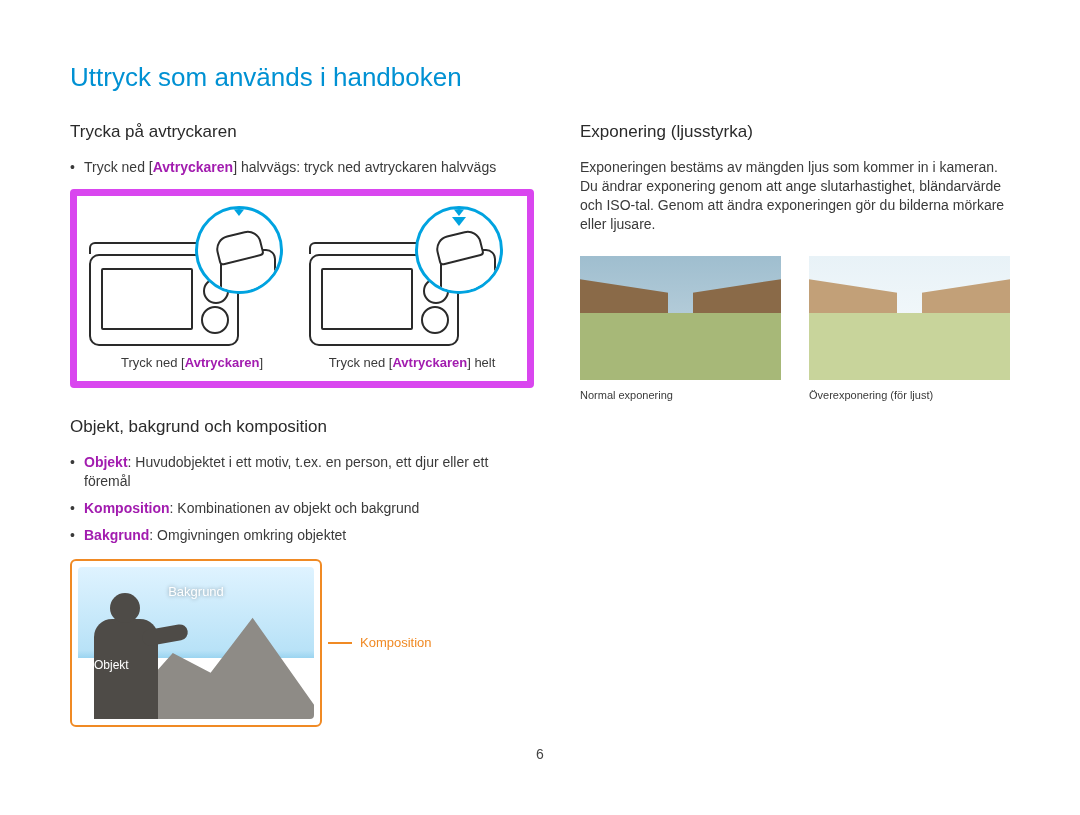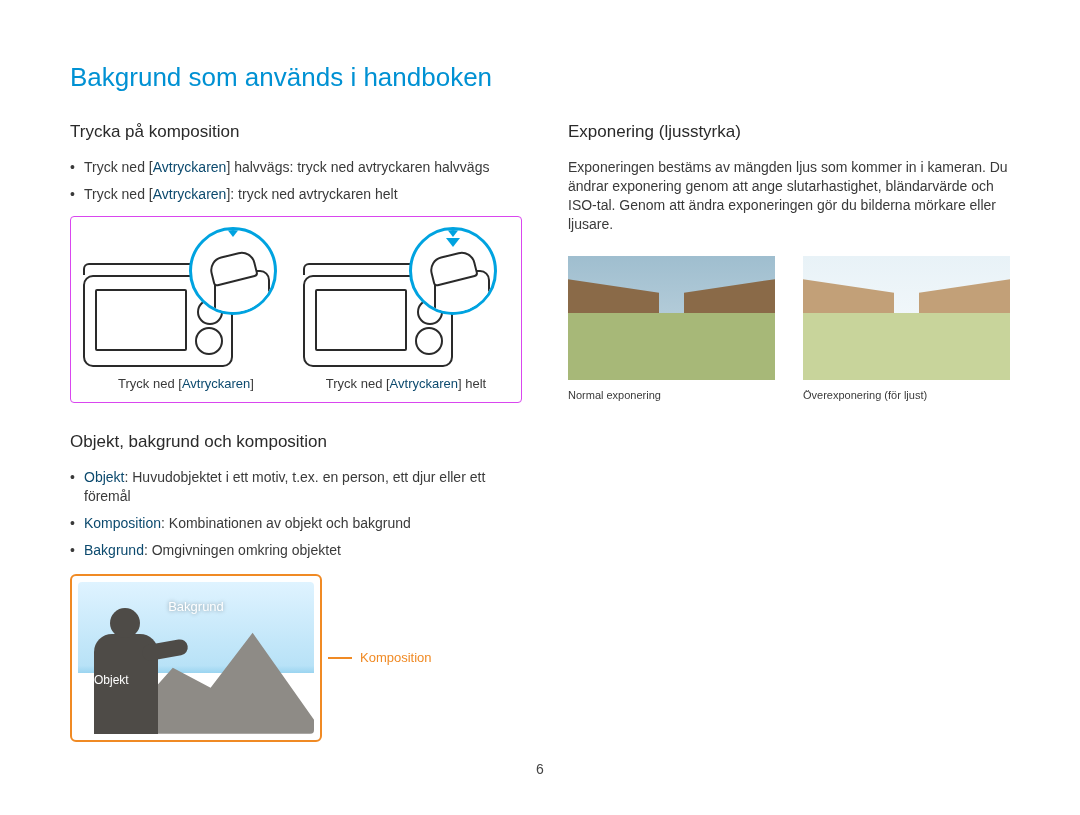--- a/index.html
+++ b/index.html
@@ -23,23 +23,23 @@
     font-weight: 400;
     font-size: 17px;
     color: #2a2a2a;
     margin-bottom: 14px;
   }
   .columns { display: flex; gap: 46px; }
   .col { flex: 1; }
   ul { list-style: none; padding-left: 0; }
   li { position: relative; padding-left: 14px; margin-bottom: 8px; }
   li::before { content: "•"; position: absolute; left: 0; top: 0; }
-  strong { font-weight: 400; color: #0c4a6e; }
+  strong { font-weight: 700; color: #a21caf; }
   .figure-box {
-    border: 1px solid #d946ef;
+    border: 7px solid #d946ef;
     border-radius: 4px;
     padding: 12px 10px 10px 10px;
     margin-top: 12px;
     display: flex;
     gap: 10px;
   }
   .panel { flex: 1; display: flex; flex-direction: column; align-items: center; }
   .camera-diagram { position: relative; width: 210px; height: 140px; }
   .camera-body {
     position: absolute; left: 2px; bottom: 2px; width: 150px; height: 92px;
@@ -167,32 +167,29 @@
   .normal .sky { background: linear-gradient(#9fbecf, #c9dae3); }
   .over .sky { background: linear-gradient(#e8f2f7, #fafcfd); }
   .over .water { background: #c8d49b; }
   .over .bldg-l, .over .bldg-r { background: #c2a078; }
   .photo-caption { font-size: 11px; margin-top: 8px; }
   .page-num { text-align: center; margin-top: 18px; font-size: 14px; color: #444; }
 </style>
 </head>
 <body>
 
-<h1>Bakgrund som används i handboken</h1>
+<h1>Uttryck som används i handboken</h1>
 
 <div class="columns">
 
   <div class="col">
-    <h2>Trycka på komposition</h2>
+    <h2>Trycka på avtryckaren</h2>
     <ul>
       <li>
         <span>Tryck ned [</span><strong>Avtryckaren</strong><span>] halvvägs: tryck ned avtryckaren halvvägs</span>
-      </li>
-      <li>
-        <span>Tryck ned [</span><strong>Avtryckaren</strong><span>]: tryck ned avtryckaren helt</span>
       </li>
     </ul>
 
     <div class="figure-box">
       <div class="panel">
         <div class="camera-diagram">
           <div class="camera-top"></div>
           <div class="shutter"></div>
           <div class="camera-body">
             <div class="camera-screen"></div>

